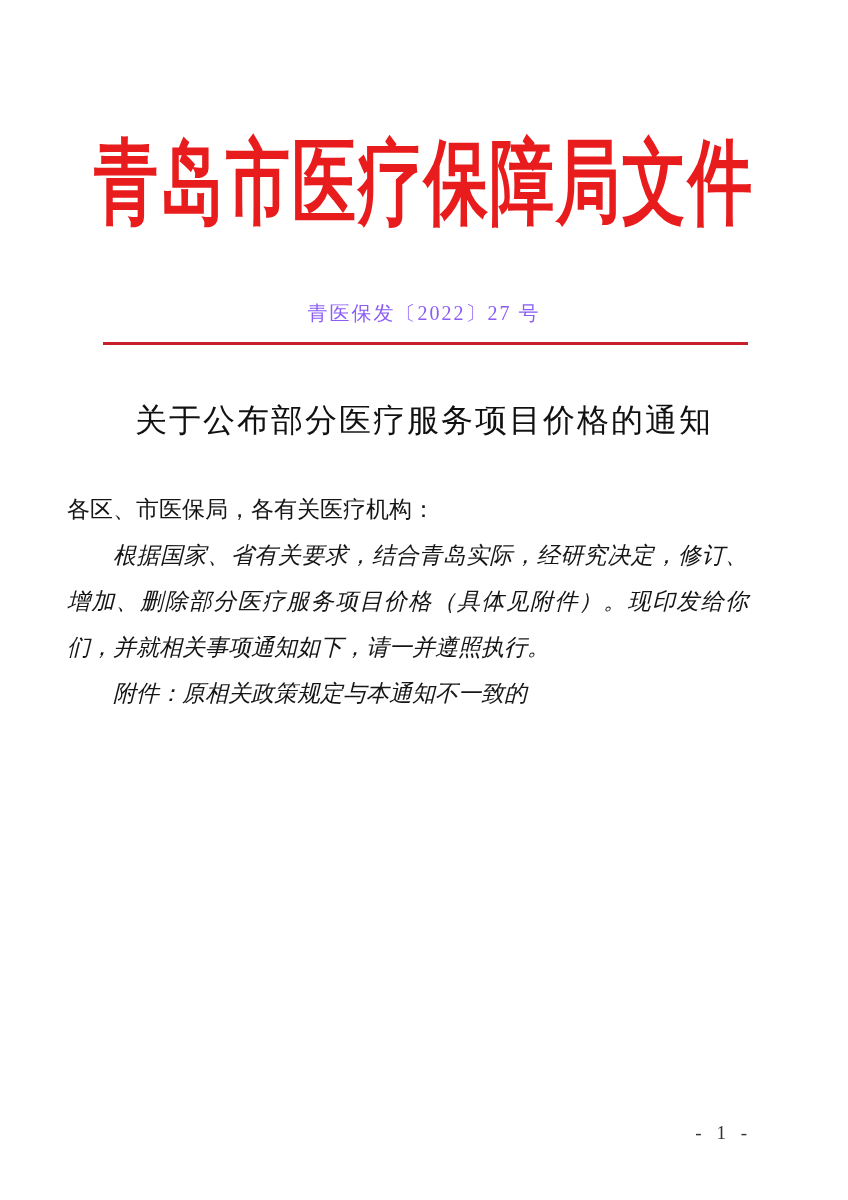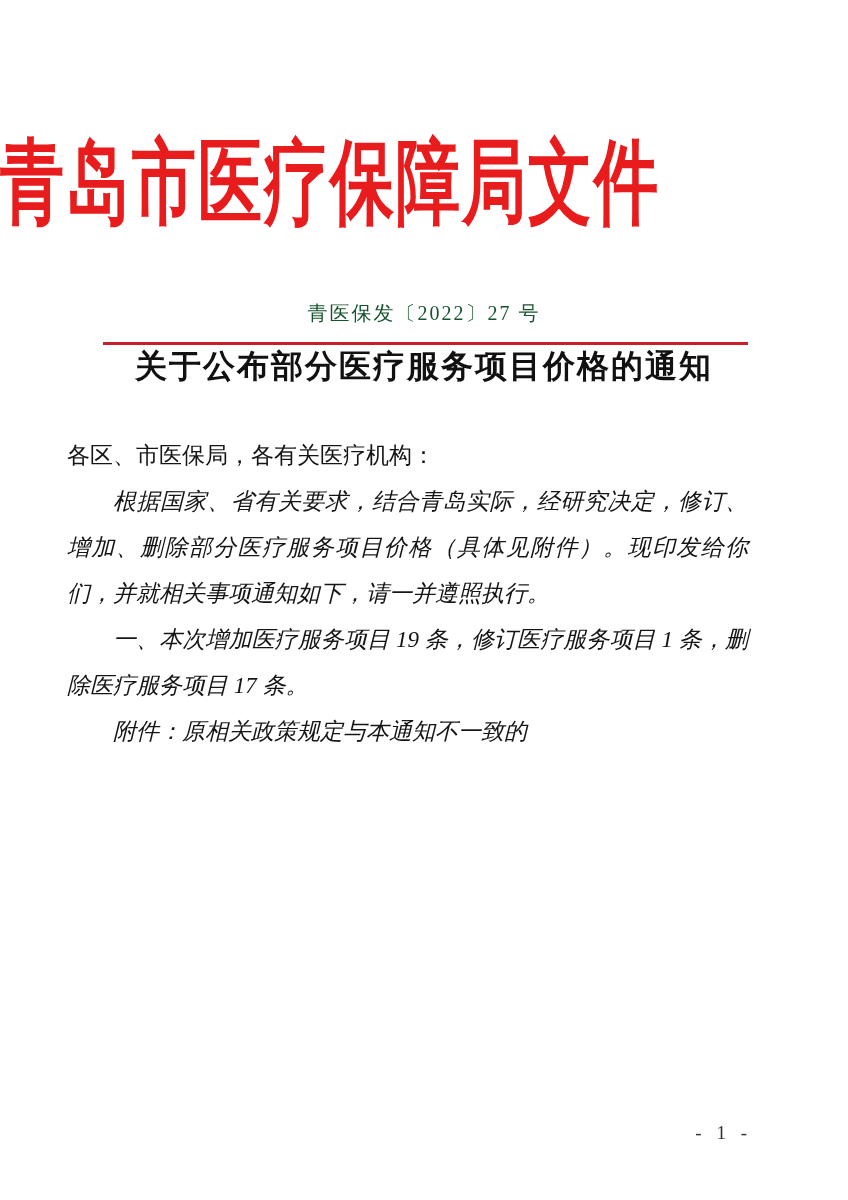--- a/index.html
+++ b/index.html
@@ -9,50 +9,52 @@
     width: 848px;
     height: 1200px;
     margin: 0 auto;
     background: #ffffff;
     overflow: hidden;
     font-family: "Liberation Serif", serif;
     color: #1a1a1a;
   }
   .masthead {
     padding-top: 150px;
+    text-align: center;
   }
   .masthead-text {
     display: inline-block;
     font-family: "Liberation Sans", sans-serif;
     font-weight: 700;
     font-size: 64px;
     line-height: 1;
     letter-spacing: 2px;
     color: #e81c1c;
     transform: scaleY(1.45);
     transform-origin: center;
     white-space: nowrap;
   }
   .doc-number {
     margin-top: 86px;
     text-align: center;
     font-size: 20px;
     line-height: 26px;
     letter-spacing: 2px;
-    color: #14532d;
+    color: #8b5cf6;
   }
   .red-rule {
     height: 3px;
     margin: 16px 100px 0 103px;
     background: #c8202a;
   }
   .doc-title {
+    margin-top: 54px;
     text-align: center;
     font-family: "Liberation Sans", sans-serif;
-    font-weight: 700;
+    font-weight: 400;
     font-size: 32px;
     line-height: 42px;
     letter-spacing: 2px;
     color: #111111;
   }
   .body-block {
     margin: 46px 100px 0 67px;
     font-size: 23px;
     line-height: 46px;
     text-align: justify;
@@ -85,19 +87,18 @@
 
   <div class="doc-number">青医保发〔2022〕27 号</div>
 
   <div class="red-rule"></div>
 
   <div class="doc-title">关于公布部分医疗服务项目价格的通知</div>
 
   <div class="body-block">
     <p>各区、市医保局，各有关医疗机构：</p>
     <p class="indent">根据国家、省有关要求，结合青岛实际，经研究决定，修订、增加、删除部分医疗服务项目价格（具体见附件）。现印发给你们，并就相关事项通知如下，请一并遵照执行。</p>
-    <p class="indent">一、本次增加医疗服务项目 19 条，修订医疗服务项目 1 条，删除医疗服务项目 17 条。</p>
     <p class="indent attachment-line">附件：原相关政策规定与本通知不一致的</p>
   </div>
 
   <div class="page-number">- 1 -</div>
 
 </div>
 
 </body></html>

